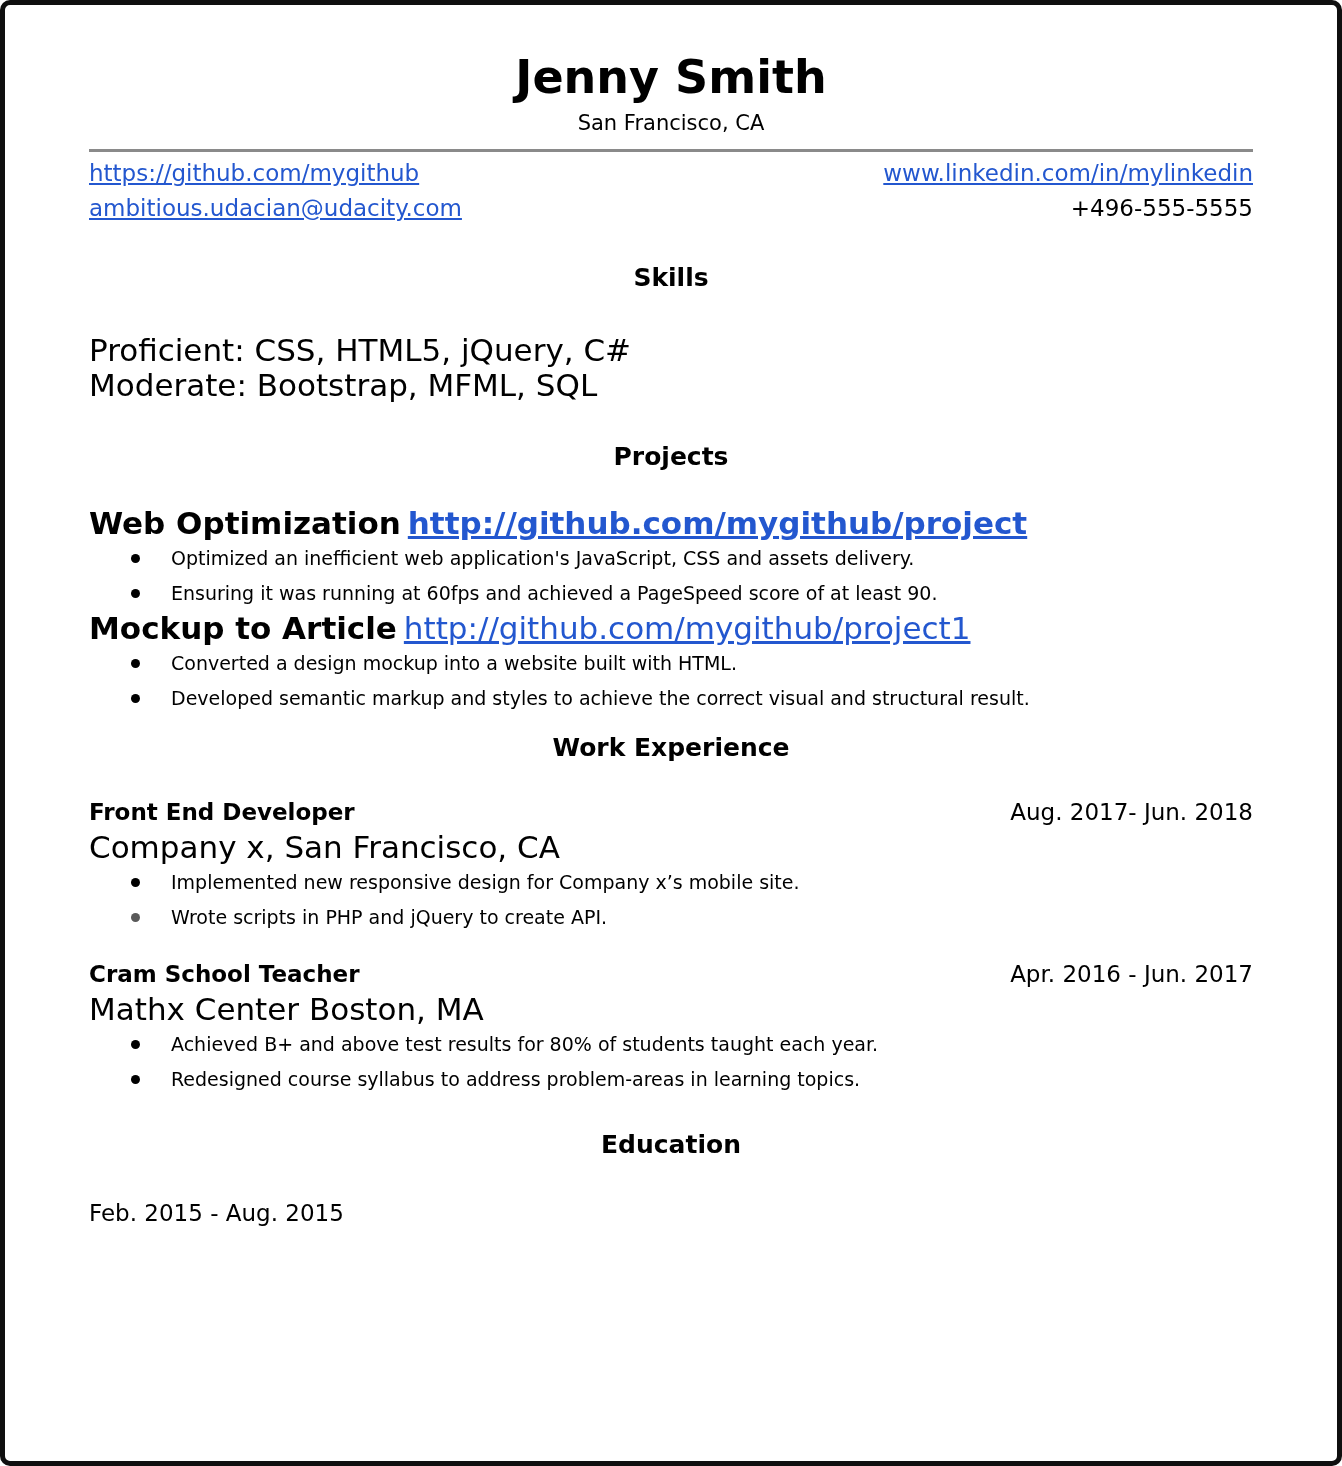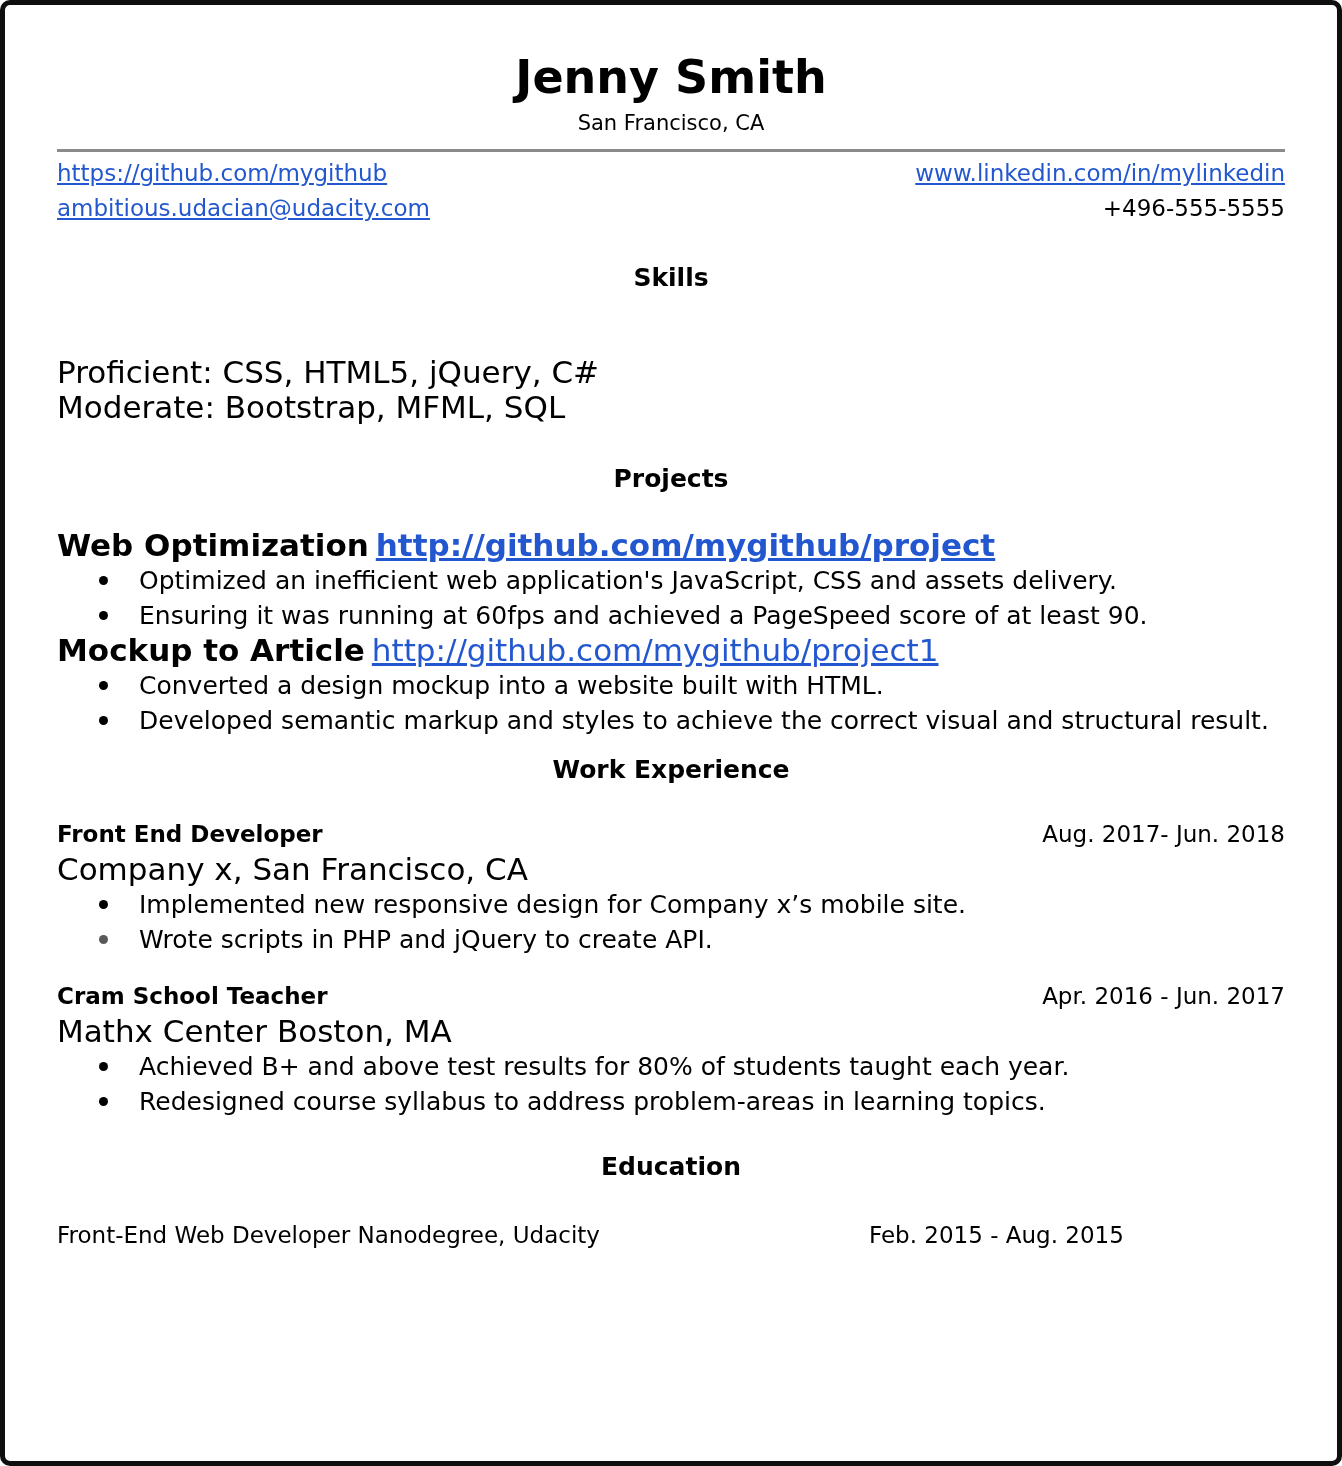--- a/index.html
+++ b/index.html
@@ -5,21 +5,21 @@
   * { box-sizing: border-box; }
   html, body { margin: 0; padding: 0; background: #ffffff; }
 
   .page {
     position: relative;
     width: 1342px;
     height: 1466px;
     background: #ffffff;
     border: 5px solid #0f0f0f;
     border-radius: 10px;
-    padding: 0 52px;
+    padding: 0 84px;
     overflow: hidden;
     color: #000000;
     font-family: "DejaVu Sans", "Liberation Sans", sans-serif;
   }
 
   
   .name-title {
     margin: 45px 0 0;
     text-align: center;
     font-size: 46px;
@@ -54,34 +54,34 @@
   }
   .bold { font-weight: 700; }
 
   
   .sec {
     font-size: 25px;
     line-height: 35px;
     font-weight: 700;
     text-align: center;
   }
-  .sec-skills    { margin: 34px 0 60px; }
+  .sec-skills    { margin: 34px 0 38px; }
   .sec-projects  { margin: 36px 0 32px; }
   .sec-work      { margin: 14px 0 30px; }
   .sec-education { margin: 30px 0 33px; }
 
   .body-line { font-size: 31px; line-height: 35px; }
 
   .proj-title .link { margin-left: 7px; }
   .proj-title .link.reg { font-weight: 400; }
 
   .bullet {
     position: relative;
     padding-left: 82px;
-    font-size: 25px;
+    font-size: 19px;
     line-height: 35px;
   }
   .dot {
     position: absolute;
     left: 42px;
     top: 13px;
     width: 9px;
     height: 9px;
     border-radius: 50%;
     background: #000000;
@@ -185,17 +185,16 @@
     </div>
     <div class="bullet">
       <span class="dot"></span>
       <span>Redesigned course syllabus to address problem-areas in learning topics.</span>
     </div>
   </div>
 
   <h2 class="sec sec-education">Education</h2>
 
   <div class="edu-row">
-    <div class="edu-left">Front-End Web Developer Nanodegree, Udacity</div>
     <div class="edu-date">Feb. 2015 - Aug. 2015</div>
   </div>
 
 </div>
 
 </body></html>

